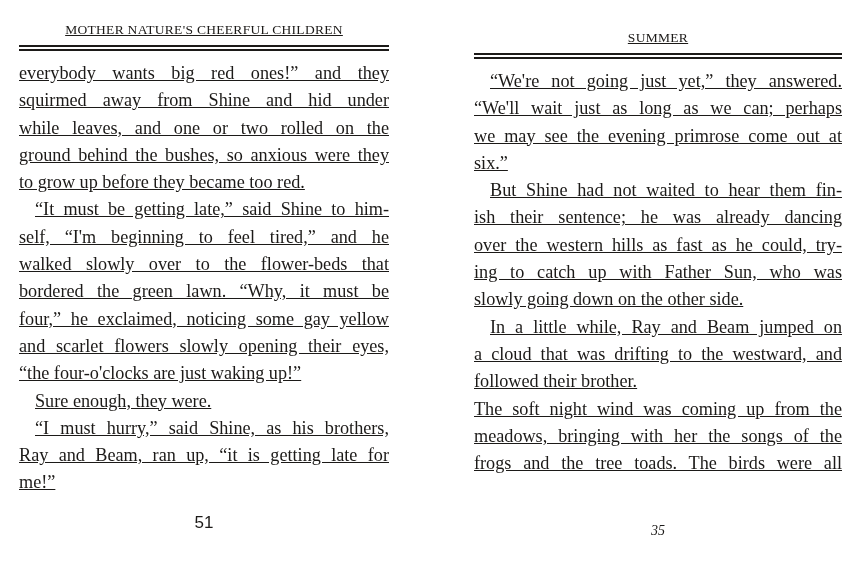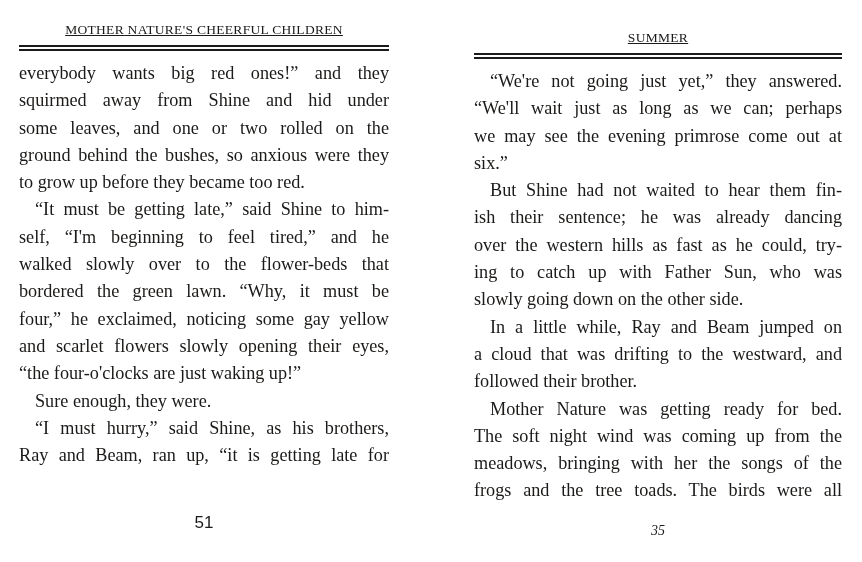--- a/index.html
+++ b/index.html
@@ -51,20 +51,21 @@
       width: 100%;
     }
     .line {
       display: block;
       height: 27.3px;
       line-height: 27.3px;
       font-size: 18.2px;
       white-space: nowrap;
       text-align: justify;
       text-align-last: justify;
+      text-decoration: underline;
     }
     .line.last {
       text-align-last: left;
     }
     .line.indent {
       padding-left: 16px;
     }
     .folio {
       position: absolute;
       top: 512px;
@@ -79,52 +80,52 @@
   </style>
 </head>
 <body>
 
 <div class="page page-left">
   <div class="running-head">MOTHER NATURE'S CHEERFUL CHILDREN</div>
   <div class="rule"></div>
   <div class="text-block" id="left-lines">
       <span class="line">everybody wants big red ones!” and they</span>
       <span class="line">squirmed away from Shine and hid under</span>
-      <span class="line">some leaves, and one or two rolled on the</span>
+      <span class="line">while leaves, and one or two rolled on the</span>
       <span class="line">ground behind the bushes, so anxious were they</span>
       <span class="line last">to grow up before they became too red.</span>
       <span class="line indent">“It must be getting late,” said Shine to him-</span>
       <span class="line">self, “I'm beginning to feel tired,” and he</span>
       <span class="line">walked slowly over to the flower-beds that</span>
       <span class="line">bordered the green lawn.  “Why, it must be</span>
       <span class="line">four,” he exclaimed, noticing some gay yellow</span>
       <span class="line">and scarlet flowers slowly opening their eyes,</span>
       <span class="line last">“the four-o'clocks are just waking up!”</span>
       <span class="line indent last">Sure enough, they were.</span>
       <span class="line indent">“I must hurry,” said Shine, as his brothers,</span>
       <span class="line">Ray and Beam, ran up, “it is getting late for</span>
+      <span class="line last">me!”</span>
     </div>
   <div class="folio folio-left">51</div>
 </div>
 
 <div class="page page-right">
   <div class="running-head">SUMMER</div>
   <div class="rule"></div>
   <div class="text-block" id="right-lines">
       <span class="line indent">“We're not going just yet,” they answered.</span>
       <span class="line">“We'll wait just as long as we can; perhaps</span>
       <span class="line">we may see the evening primrose come out at</span>
       <span class="line last">six.”</span>
       <span class="line indent">But Shine had not waited to hear them fin-</span>
       <span class="line">ish their sentence; he was already dancing</span>
       <span class="line">over the western hills as fast as he could, try-</span>
       <span class="line">ing to catch up with Father Sun, who was</span>
       <span class="line last">slowly going down on the other side.</span>
       <span class="line indent">In a little while, Ray and Beam jumped on</span>
       <span class="line">a cloud that was drifting to the westward, and</span>
       <span class="line last">followed their brother.</span>
-      <span class="line indent">Mother Nature was getting ready for bed.</span>
       <span class="line">The soft night wind was coming up from the</span>
       <span class="line">meadows, bringing with her the songs of the</span>
       <span class="line">frogs and the tree toads.  The birds were all</span>
     </div>
   <div class="folio folio-right">35</div>
 </div>
 
 </body></html>

